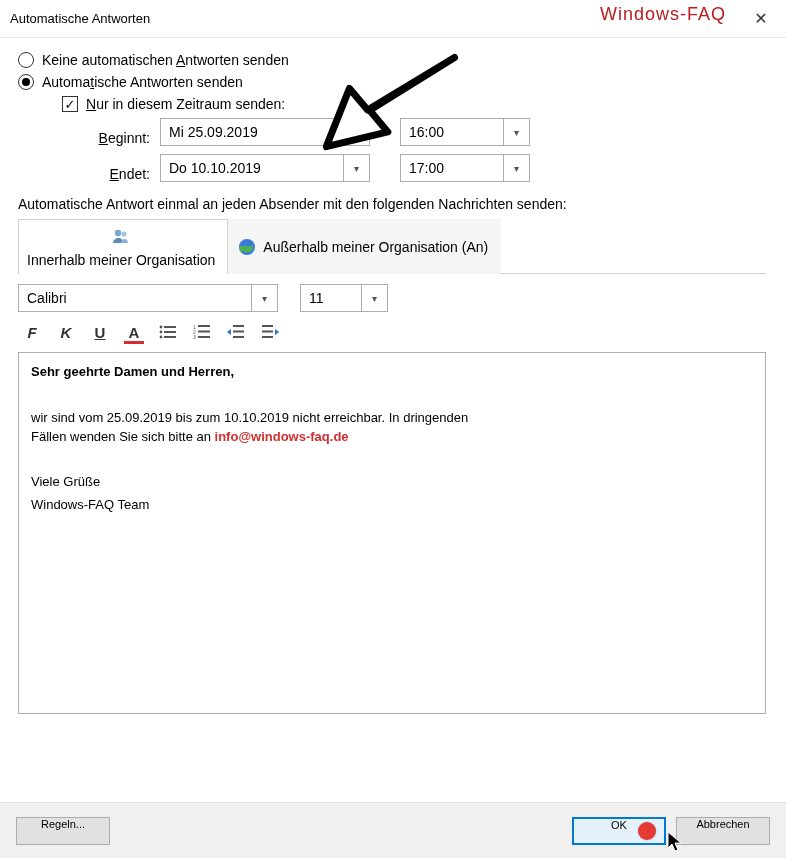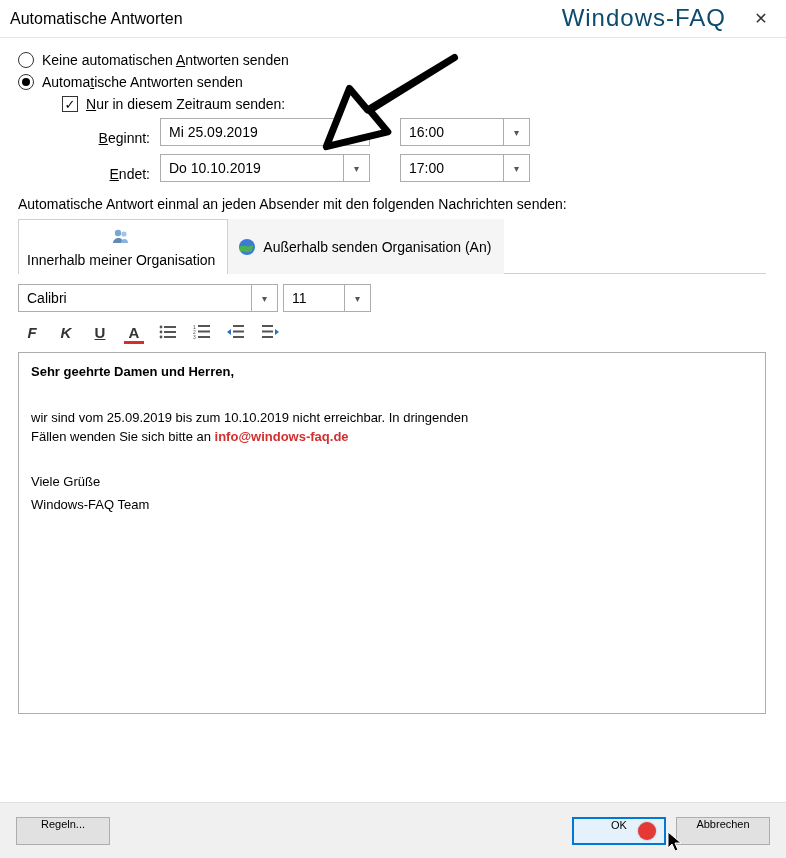--- a/index.html
+++ b/index.html
@@ -16,26 +16,26 @@
   }
   .titlebar {
     display: flex;
     align-items: center;
     justify-content: space-between;
     height: 38px;
     padding: 0 0 0 10px;
     border-bottom: 1px solid #e5e5e5;
     background: #fff;
   }
-  .titlebar .title { font-size: 16px; }
+  .titlebar .title { font-size: 13px; }
   .watermark {
     position: absolute;
     top: 4px; right: 60px;
-    font-size: 24px;
-    color: #0c4a6e;
+    font-size: 18px;
+    color: #b91c1c;
     letter-spacing: 1px;
     font-weight: 400;
     pointer-events: none;
   }
   .close-btn {
     width: 50px; height: 38px;
     display: flex; align-items: center; justify-content: center;
     font-size: 16px;
     color: #333;
     cursor: default;
@@ -124,21 +124,21 @@
     position: relative;
     top: 1px;
   }
   .tab.active {
     background: #fff;
     border-color: #d0d0d0;
     flex-direction: column;
   }
   .tab .tab-icon { width: 20px; height: 20px; }
   .font-row {
-    display: flex; gap: 5px; margin-bottom: 8px;
+    display: flex; gap: 22px; margin-bottom: 8px;
   }
   .dd-font { width: 260px; }
   .dd-size { width: 88px; }
   .toolbar {
     display: flex; align-items: center; gap: 14px;
     padding: 2px 4px 10px 4px;
     font-size: 15px;
   }
   .tb-btn {
     width: 20px; height: 20px;
@@ -281,21 +281,21 @@
       </span>
       <span>Innerhalb meiner Organisation</span>
     </div>
     <div class="tab">
       <span class="tab-icon">
         <svg viewBox="0 0 20 20" width="20" height="20">
           <circle cx="10" cy="10" r="8" fill="#3a7bd5"></circle>
           <path d="M3 9c2 1 4-1 6 0s4 0 7-1c0 3-1 6-2 7-2-1-4 1-6 0s-4 0-5-1c-1-1 0-3 0-5z" fill="#4caf50"></path>
         </svg>
       </span>
-      <span>Außerhalb senden Organisation (An)</span>
+      <span>Außerhalb meiner Organisation (An)</span>
     </div>
   </div>
 
   <div class="font-row">
     <div class="dropdown dd-font">
       <span>Calibri</span>
       <span class="dd-arrow">▾</span>
     </div>
     <div class="dropdown dd-size">
       <span>11</span>

